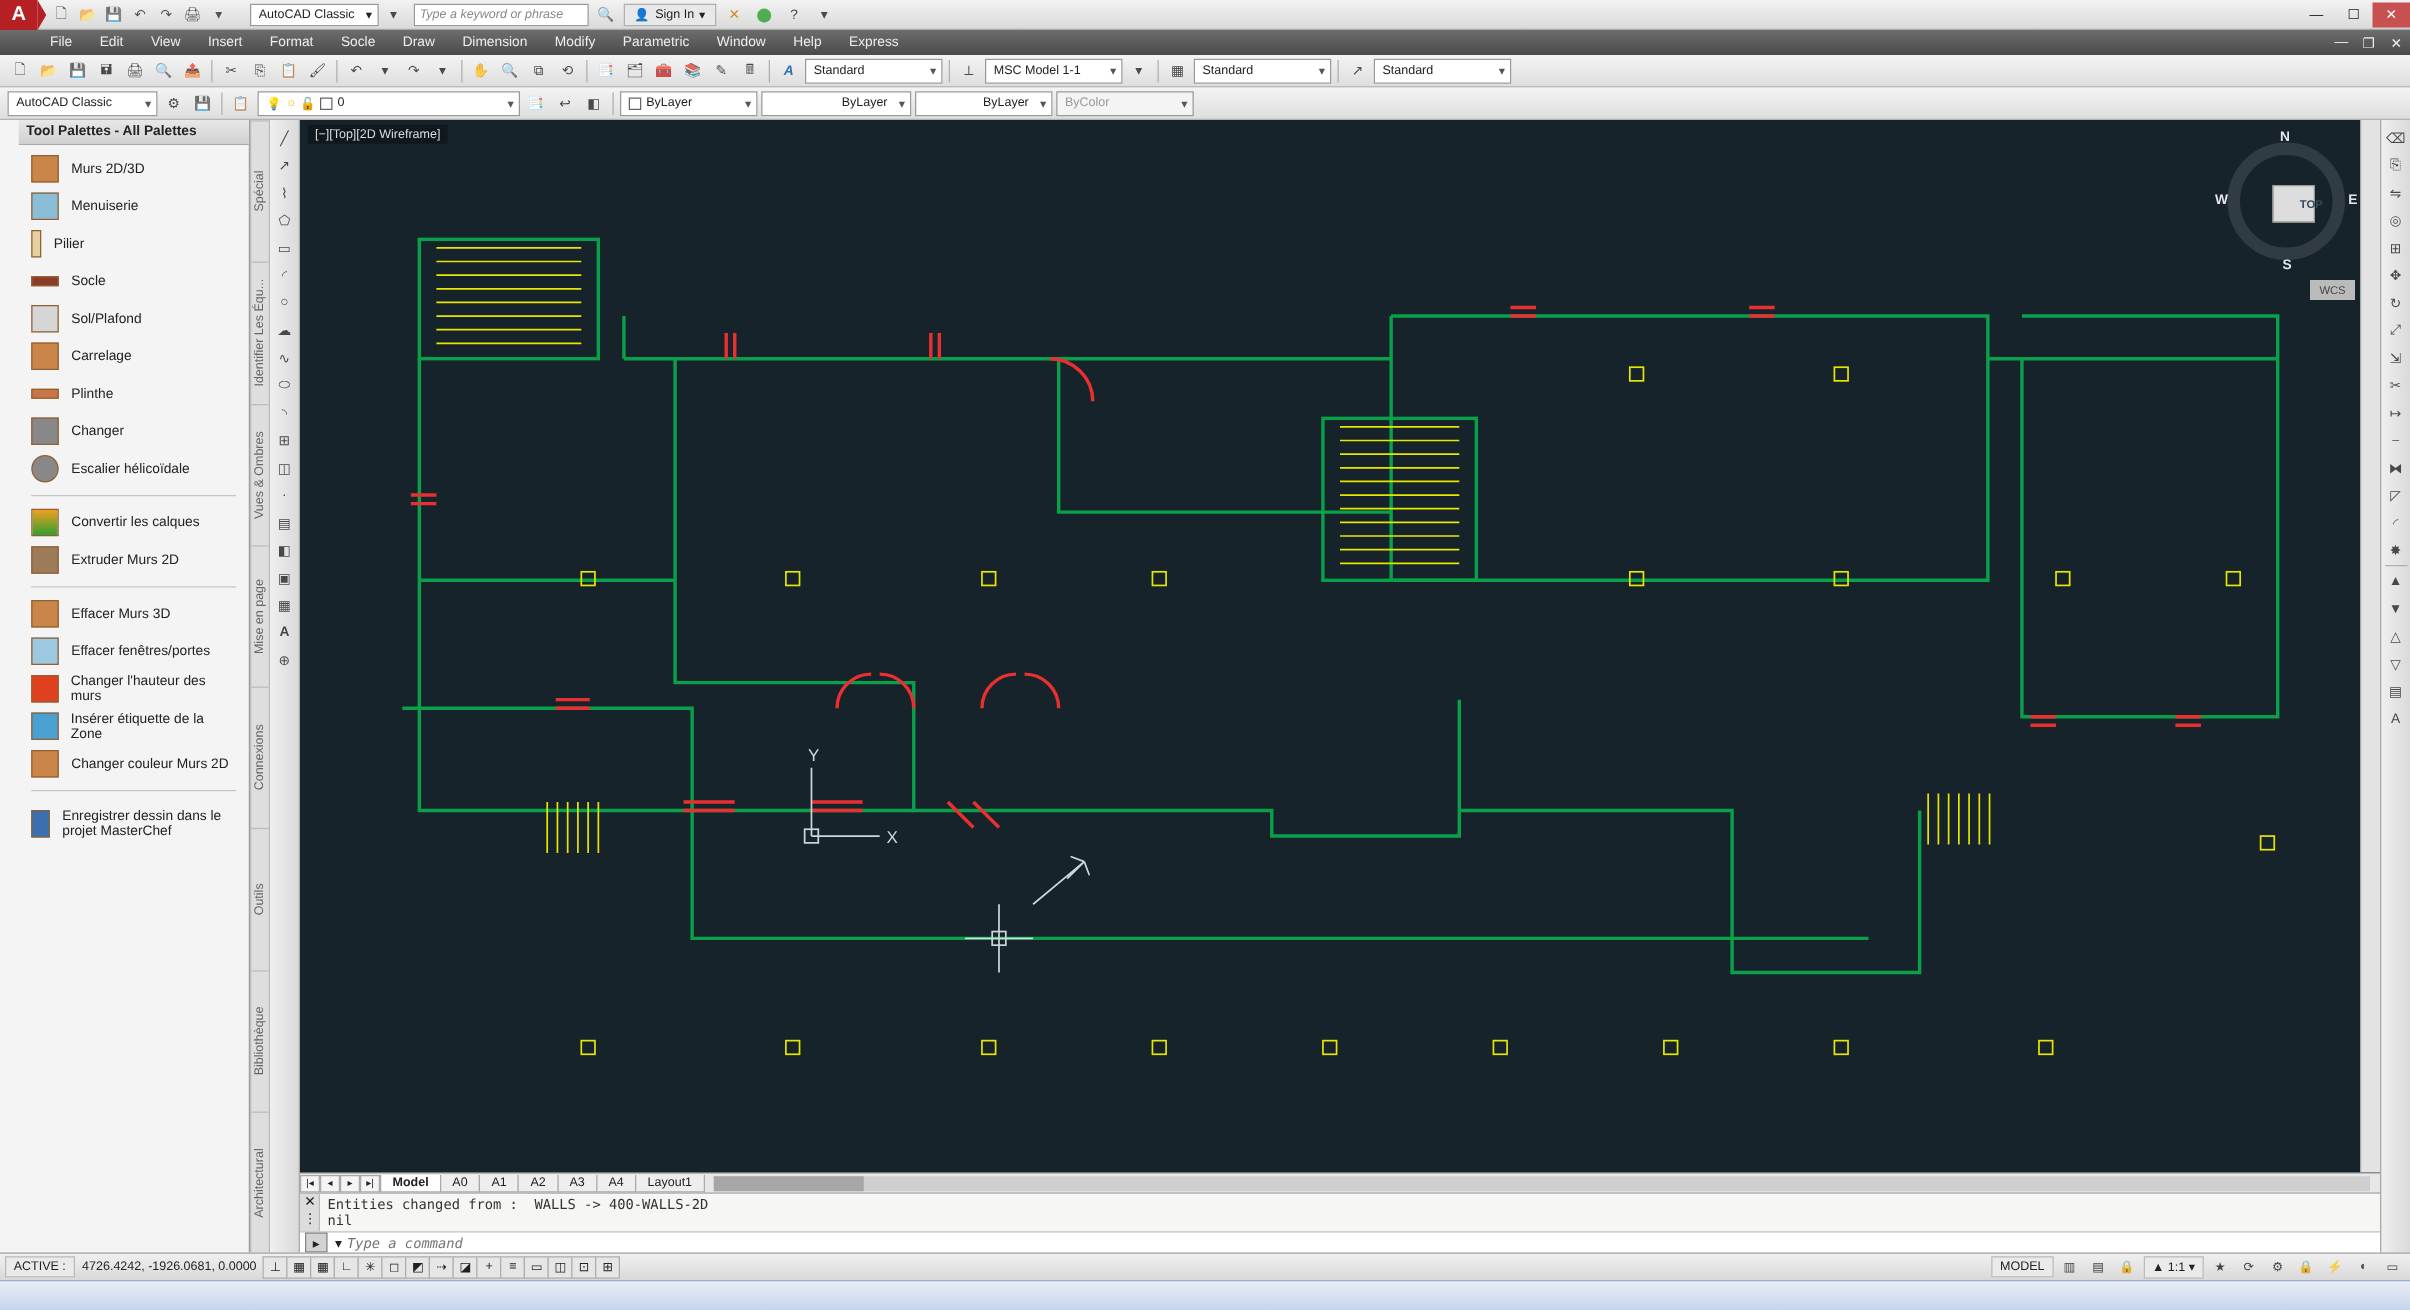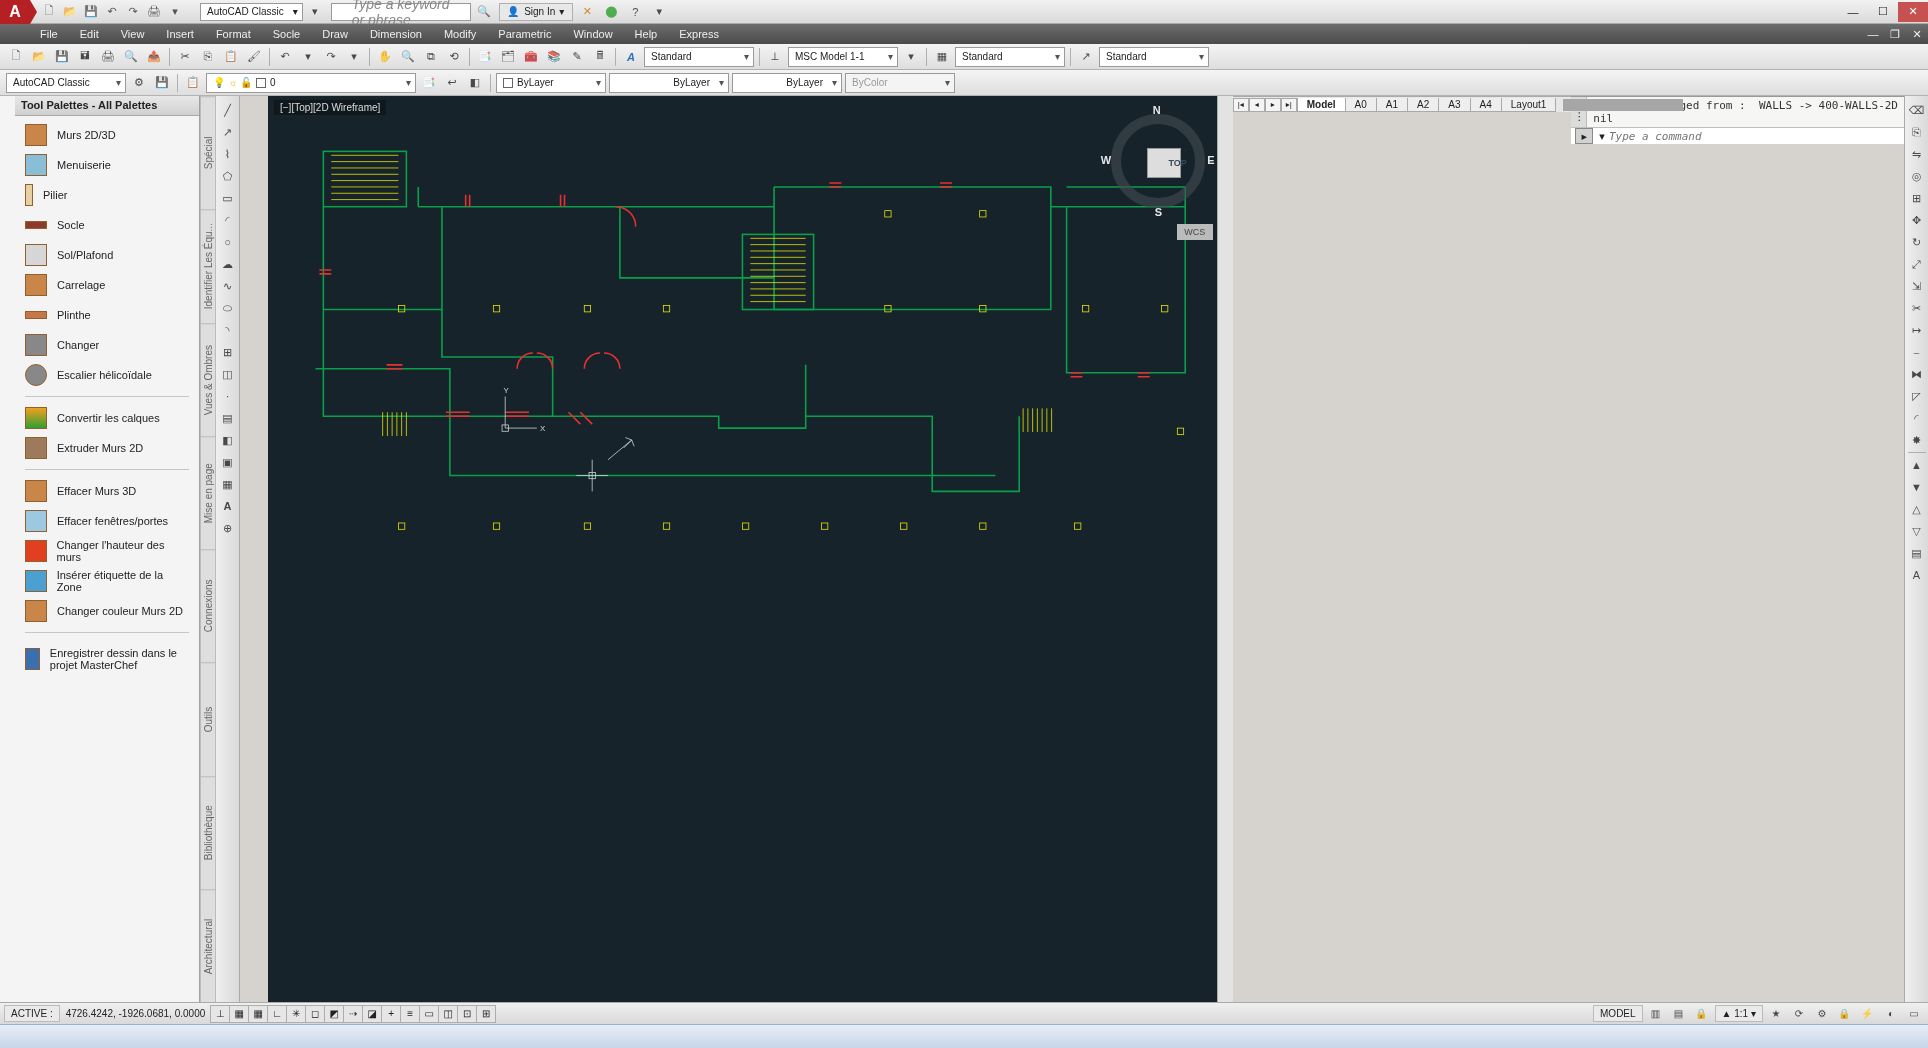--- a/index.html
+++ b/index.html
@@ -9,21 +9,21 @@
   
   .titlebar { height: 24px; background: linear-gradient(#f2f2f2,#dadada); display: flex; align-items: center; border-bottom: 1px solid #aaa; }
   .appA { width: 30px; height: 24px; background: #b52025; color:#fff; font-weight:bold; font-size:16px; display:flex;align-items:center;justify-content:center; position:relative;}
   .appA::after{content:"";position:absolute;right:-7px;top:0;width:0;height:0;border-top:12px solid transparent;border-bottom:12px solid transparent;border-left:7px solid #b52025;}
   .qat { display:flex; align-items:center; gap:3px; padding:0 10px; }
   .qat span, .winbtns span { width:18px;height:18px; display:inline-flex;align-items:center;justify-content:center; opacity:.75; cursor:pointer;}
   .ws-dd { margin-left:6px; height:18px; background:#fff; border:1px solid #9a9a9a; padding:0 18px 0 6px; font-size:10px; display:flex;align-items:center; position:relative;}
   .ws-dd::after{content:"▾"; position:absolute; right:4px;}
   .title-center{ flex:1; text-align:center; font-size:11px; color:#444;}
   .title-center b{font-weight:600;}
-  .search-hd{ width:140px;height:18px;border:1px solid #9a9a9a;background:#fff;padding:0 20px;font-size:14px;font-style:italic;color:#888;display:flex;align-items:center;}
+  .search-hd{ width:140px;height:18px;border:1px solid #9a9a9a;background:#fff;padding:0 4px;font-size:10px;font-style:italic;color:#888;display:flex;align-items:center;}
   .title-right{display:flex;align-items:center;gap:4px;padding:0 6px;}
   .signin{background:#e8e8e8;border:1px solid #b0b0b0;height:18px;font-size:10px;padding:0 8px;display:flex;align-items:center;gap:4px;}
   .winctrl{display:flex;margin-left:auto;}
   .winctrl span{width:30px;height:20px;display:flex;align-items:center;justify-content:center;}
   .winctrl .close-titlebar{background:#c75050;color:#fff;}
 
   
   .menubar{height:20px;background:linear-gradient(#6d6d6d,#4a4a4a);display:flex;align-items:center;padding-left:30px;gap:2px;}
   .menubar span{color:#eee;font-size:11px;padding:2px 10px;cursor:pointer;}
   .docctrl{margin-left:auto;display:flex;height:100%;}
@@ -52,21 +52,21 @@
   
   .vtabs{width:16px;background:#dedede;border-left:1px solid #bbb;border-right:1px solid #bbb;display:flex;flex-direction:column;}
   .vtab{flex:1;writing-mode:vertical-rl;transform:rotate(180deg);font-size:10px;display:flex;align-items:center;justify-content:center;border-bottom:1px solid #bbb;cursor:pointer;color:#666;}
 
   
   .vtools{width:24px;background:linear-gradient(90deg,#efefef,#dadada);border-right:1px solid #aaa;padding:4px 0;display:flex;flex-direction:column;align-items:center;gap:2px;}
   .vtools .tbtn{width:20px;height:20px;}
   .vtools.right{border-right:none;border-left:1px solid #aaa;}
 
   
-  .stage{flex:1;display:flex;min-width:0;margin-left:28px;}
+  .stage{flex:1;display:flex;flex-direction:column;min-width:0;}
   .canvas-wrap{flex:1;position:relative;background:#16232a;overflow:hidden;}
   .vp-label{position:absolute;top:4px;left:6px;font-size:10px;color:#dcdcdc;background:rgba(0,0,0,.3);padding:2px 6px;}
   .canvas{position:absolute;inset:0;}
   .scroll-x{height:16px;background:#e7e7e7;border-top:1px solid #aaa;display:flex;align-items:center;}
   .tabstrip{display:flex;align-items:center;height:100%;gap:0;}
   .tab{padding:1px 9px;border:1px solid #aaa;border-top:none;background:#eee;font-size:10px;cursor:pointer;margin-right:-1px;}
   .tab.active{background:#fff;font-weight:600;}
   .tabnav{width:16px;height:14px;border:1px solid #aaa;margin:0;font-size:8px;display:flex;align-items:center;justify-content:center;background:#f4f4f4;}
   .sb-track{flex:1;height:12px;margin:0 8px;background:#cfcfcf;position:relative;}
   .sb-track::before{content:"";position:absolute;left:0;top:0;bottom:0;width:120px;background:#a6a6a6;}

